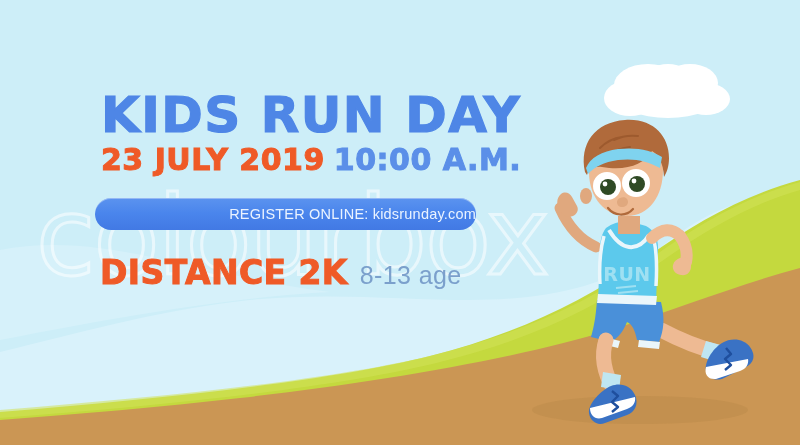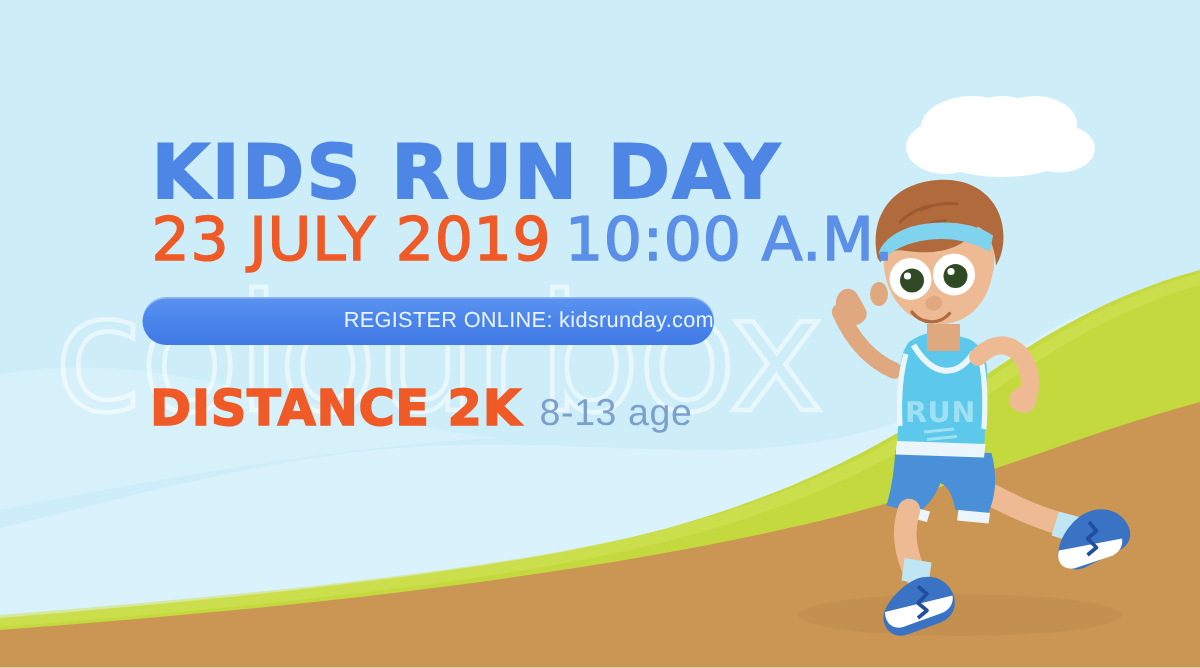--- a/index.html
+++ b/index.html
@@ -25,21 +25,21 @@
     font-weight:bold;letter-spacing:1.5px;
     color:#4e86e6;
     font-family:"DejaVu Sans", sans-serif;
     -webkit-text-stroke:1.2px #4e86e6;
     white-space:nowrap;
   }
   .dateline{
     position:absolute;left:101px;top:144px;
     white-space:nowrap;
     font-family:"DejaVu Sans", sans-serif;
-    font-size:40px;line-height:32px;font-weight:normal;
+    font-size:30px;line-height:32px;font-weight:bold;
     letter-spacing:0.5px;
   }
   .dateline .d-date{color:#ef5a27;-webkit-text-stroke:1px #ef5a27;}
   .dateline .d-time{color:#5b8fe8;-webkit-text-stroke:1px #5b8fe8;margin-left:9px;}
 
   .pill{
     position:absolute;left:95px;top:198px;width:381px;height:32px;
     border-radius:16px;
     background:linear-gradient(180deg,#5b93ef 0%,#4a85ec 48%,#4279e4 100%);
     box-shadow:0 1px 0 rgba(255,255,255,.35) inset;

